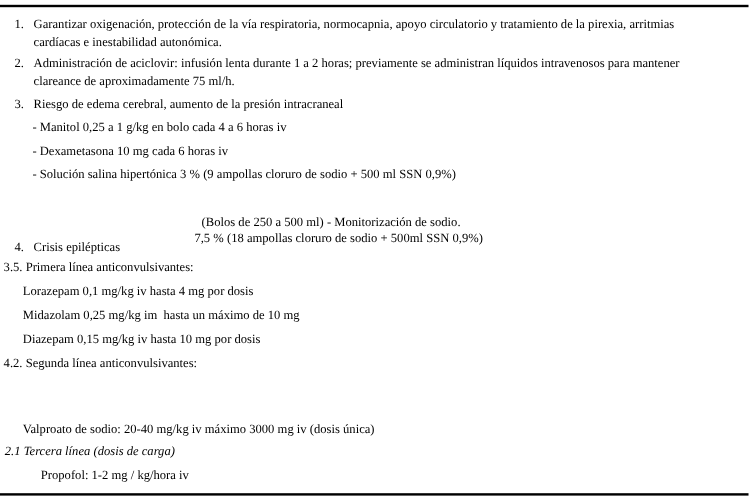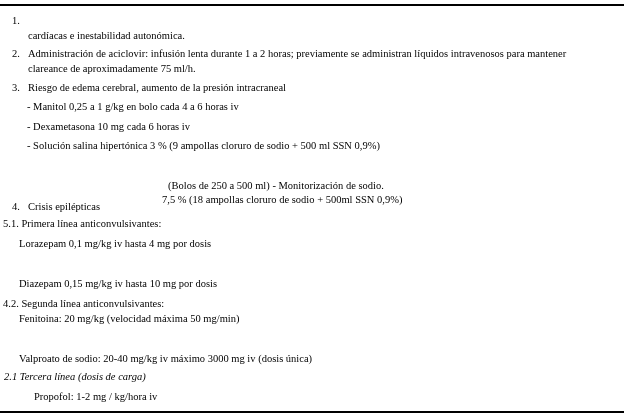--- a/index.html
+++ b/index.html
@@ -33,20 +33,21 @@
   #l21{top:390px;}
 </style>
 </head>
 <body>
 
 <div id="page">
   <div id="rule-top" class="rule"></div>
 
   <div class="ln" id="l1">
     <span class="num">1.</span>
+    <span class="txt">Garantizar oxigenación, protección de la vía respiratoria, normocapnia, apoyo circulatorio y tratamiento de la pirexia, arritmias</span>
   </div>
   <div class="ln" id="l2">
     <span class="txt">cardíacas e inestabilidad autonómica.</span>
   </div>
   <div class="ln" id="l3">
     <span class="num">2.</span>
     <span class="txt">Administración de aciclovir: infusión lenta durante 1 a 2 horas; previamente se administran líquidos intravenosos para mantener</span>
   </div>
   <div class="ln" id="l4">
     <span class="txt">clareance de aproximadamente 75 ml/h.</span>
@@ -68,33 +69,33 @@
     <span class="txt t162">7,5 % (18 ampollas cloruro de sodio + 500ml SSN 0,9%)</span>
   </div>
   <div class="ln" id="l10">
     <span class="txt t168">(Bolos de 250 a 500 ml) - Monitorización de sodio.</span>
   </div>
   <div class="ln" id="l11">
     <span class="num">4.</span>
     <span class="txt">Crisis epilépticas</span>
   </div>
   <div class="ln" id="l12">
-    <span class="txt t3">5.1. Primera línea anticonvulsivantes:</span>
+    <span class="txt t3">3.5. Primera línea anticonvulsivantes:</span>
   </div>
   <div class="ln" id="l13">
     <span class="txt t19">Lorazepam 0,1 mg/kg iv hasta 4 mg por dosis</span>
+  </div>
+  <div class="ln" id="l14">
+    <span class="txt t19">Midazolam 0,25 mg/kg im  hasta un máximo de 10 mg</span>
   </div>
   <div class="ln" id="l15">
     <span class="txt t19">Diazepam 0,15 mg/kg iv hasta 10 mg por dosis</span>
   </div>
   <div class="ln" id="l16">
     <span class="txt t3">4.2. Segunda línea anticonvulsivantes:</span>
-  </div>
-  <div class="ln" id="l17">
-    <span class="txt t19">Fenitoina: 20 mg/kg (velocidad máxima 50 mg/min)</span>
   </div>
   <div class="ln" id="l19">
     <span class="txt t19">Valproato de sodio: 20-40 mg/kg iv máximo 3000 mg iv (dosis única)</span>
   </div>
   <div class="ln" id="l20">
     <span class="txt t4">2.1 Tercera línea (dosis de carga)</span>
   </div>
   <div class="ln" id="l21">
     <span class="txt t34">Propofol: 1-2 mg / kg/hora iv</span>
   </div>

